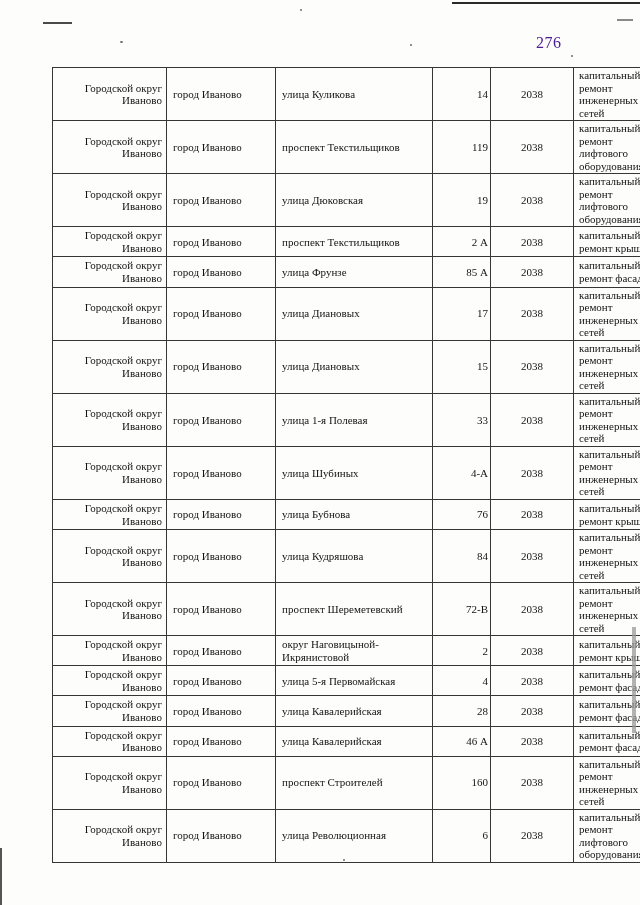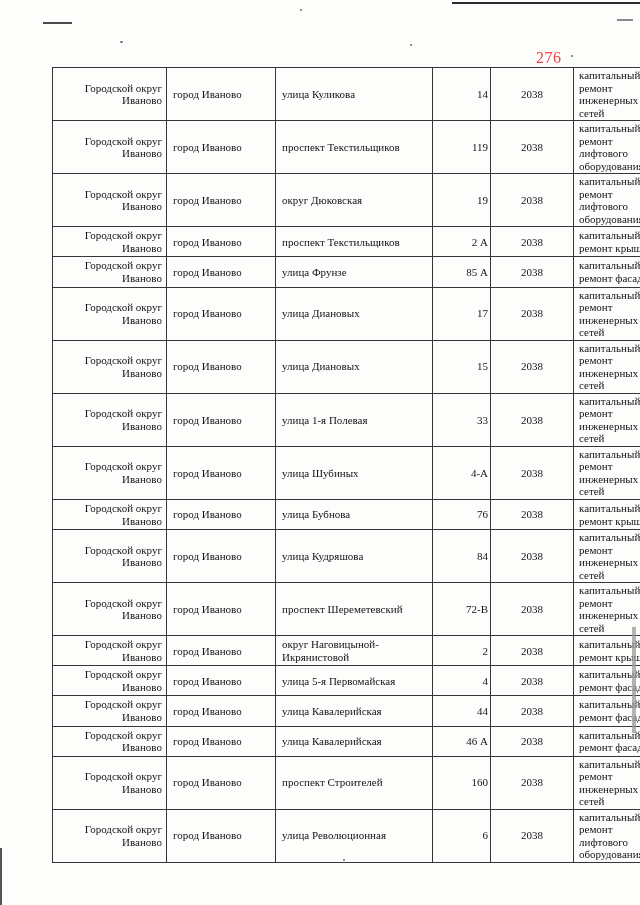--- a/index.html
+++ b/index.html
@@ -18,23 +18,22 @@
     position: absolute;
     left: 0; top: 0;
     width: 640px; height: 905px;
     background: #fdfdfc;
   }
   .page-number {
     position: absolute;
     left: 536px;
     top: 34px;
     font-size: 16px;
-    color: #ef4444;
+    color: #4c1d95;
     letter-spacing: 0.5px;
-    margin-top: 15px;
   }
   table.doc-table {
     position: absolute;
     left: 52px;
     top: 67px;
     width: 555px;
     border-collapse: collapse;
     table-layout: fixed;
   }
   .doc-table td {
@@ -91,21 +90,21 @@
     <td class="c1">Городской округ Иваново</td>
     <td class="c2">город Иваново</td>
     <td class="c3">проспект Текстильщиков</td>
     <td class="c4">119</td>
     <td class="c5">2038</td>
     <td class="c6">капитальный ремонт лифтового оборудования</td>
   </tr>
         <tr class="row">
     <td class="c1">Городской округ Иваново</td>
     <td class="c2">город Иваново</td>
-    <td class="c3">округ Дюковская</td>
+    <td class="c3">улица Дюковская</td>
     <td class="c4">19</td>
     <td class="c5">2038</td>
     <td class="c6">капитальный ремонт лифтового оборудования</td>
   </tr>
         <tr class="row">
     <td class="c1">Городской округ Иваново</td>
     <td class="c2">город Иваново</td>
     <td class="c3">проспект Текстильщиков</td>
     <td class="c4">2 А</td>
     <td class="c5">2038</td>
@@ -188,21 +187,21 @@
     <td class="c2">город Иваново</td>
     <td class="c3">улица 5-я Первомайская</td>
     <td class="c4">4</td>
     <td class="c5">2038</td>
     <td class="c6">капитальный ремонт фасада</td>
   </tr>
         <tr class="row">
     <td class="c1">Городской округ Иваново</td>
     <td class="c2">город Иваново</td>
     <td class="c3">улица Кавалерийская</td>
-    <td class="c4">44</td>
+    <td class="c4">28</td>
     <td class="c5">2038</td>
     <td class="c6">капитальный ремонт фасада</td>
   </tr>
         <tr class="row">
     <td class="c1">Городской округ Иваново</td>
     <td class="c2">город Иваново</td>
     <td class="c3">улица Кавалерийская</td>
     <td class="c4">46 А</td>
     <td class="c5">2038</td>
     <td class="c6">капитальный ремонт фасада</td>

